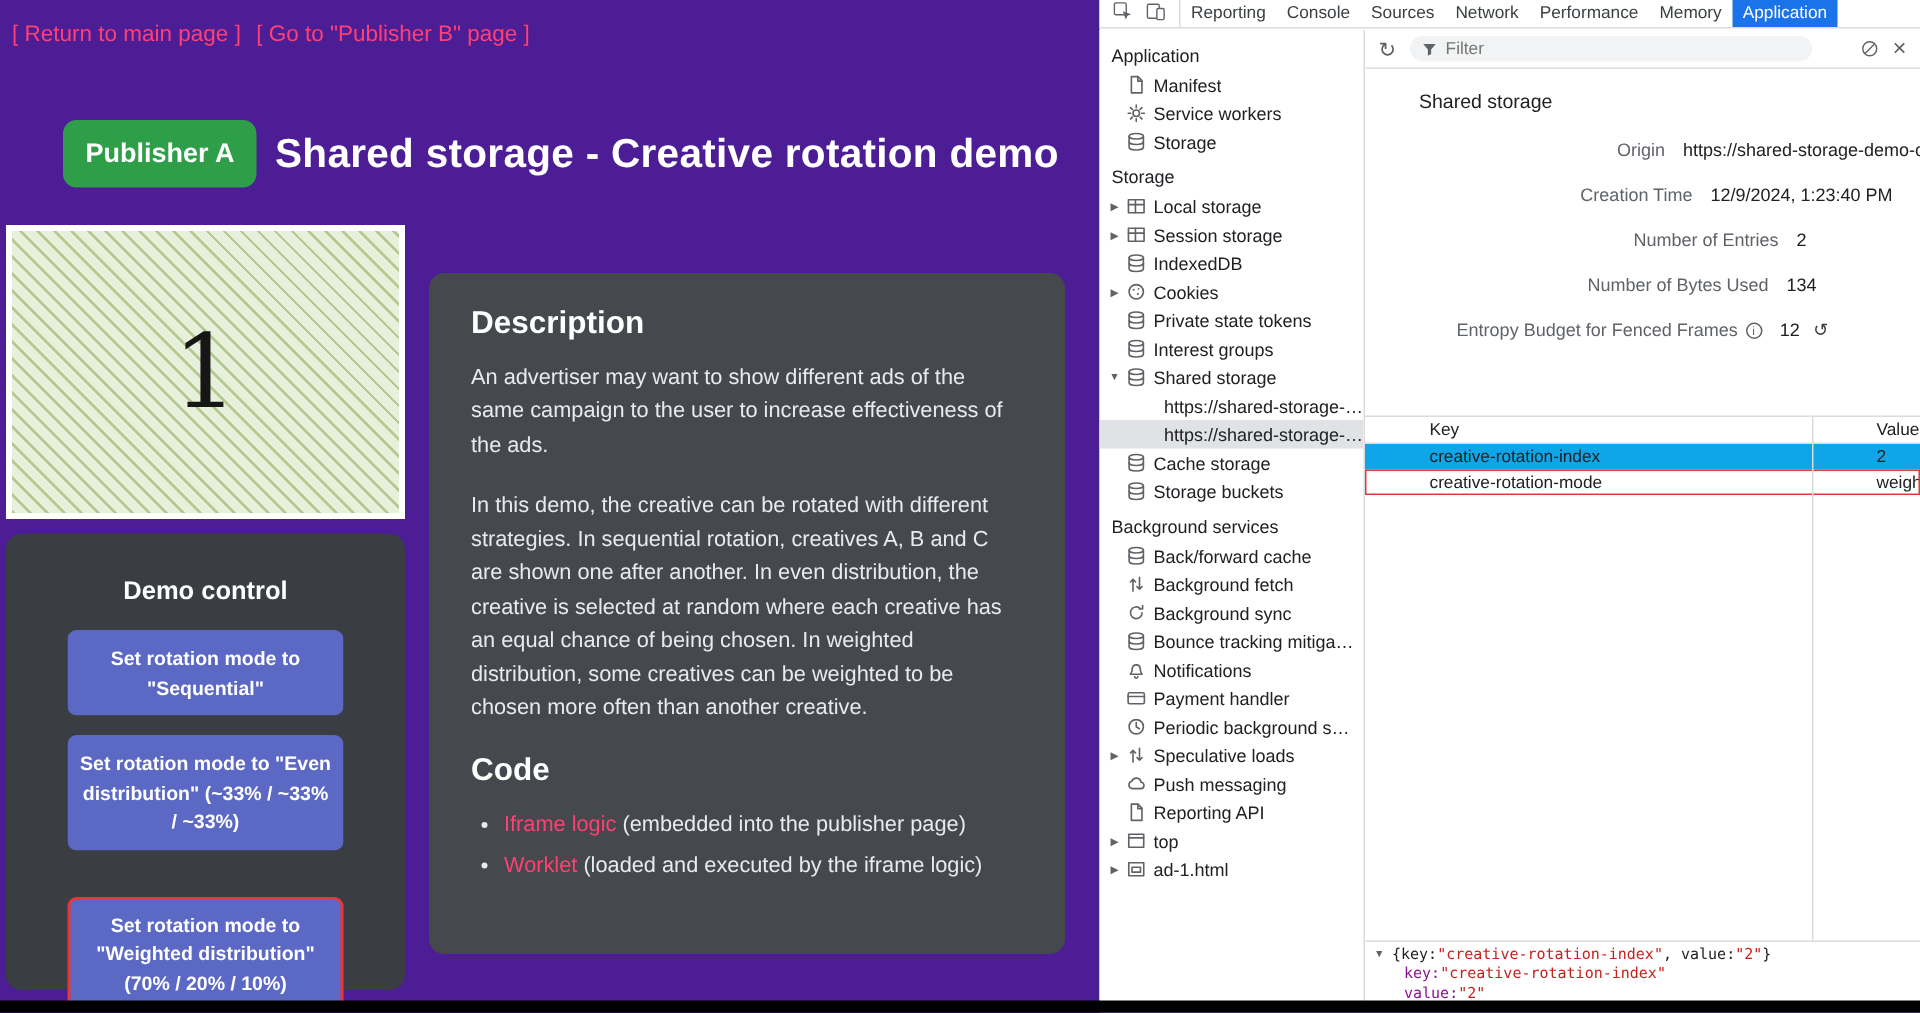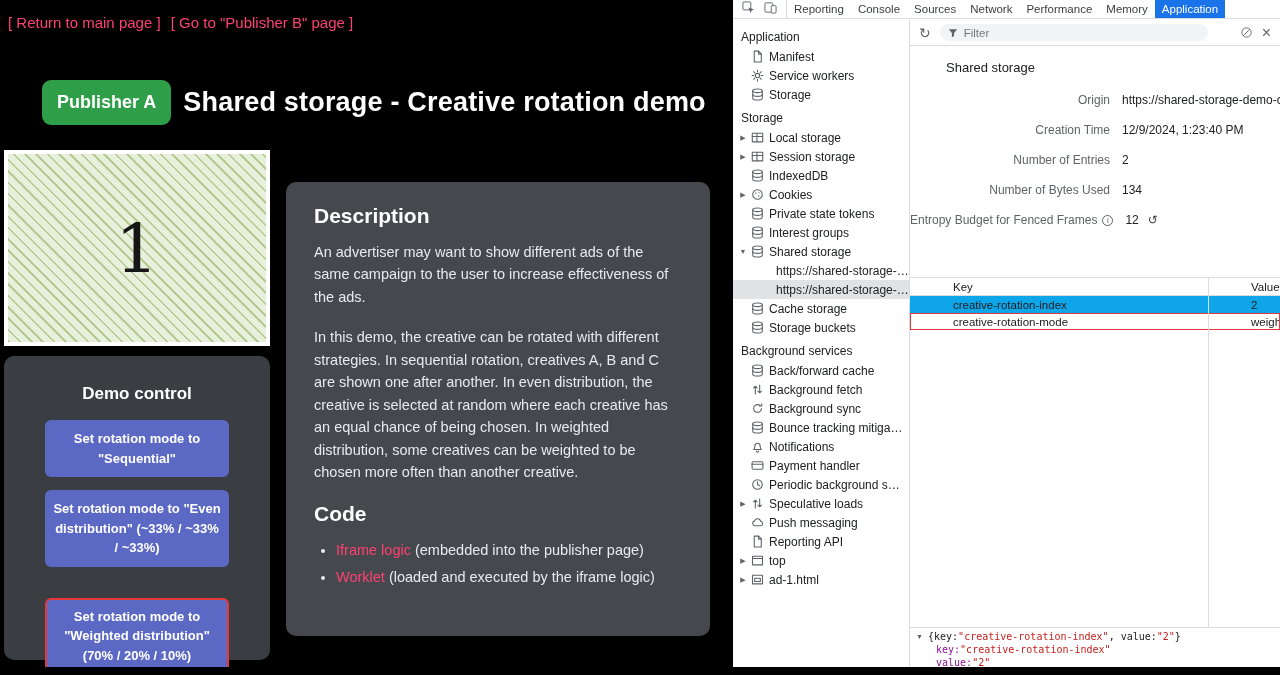--- a/index.html
+++ b/index.html
@@ -1,20 +1,20 @@
 <!DOCTYPE html>
 <html><head>
 <meta charset="utf-8">
 <style>
   * { margin:0; padding:0; box-sizing:border-box; }
   body { font-family:"Liberation Sans", sans-serif; background:#000; }
   .stage { position:relative; width:1280px; height:675px; overflow:hidden; background:#1d1e20; }
 
   
-  .demo-page { position:absolute; left:0; top:0; width:733px; height:675px; background:#000000; }
+  .demo-page { position:absolute; left:0; top:0; width:733px; height:675px; background:#4c1d95; }
   .top-links { position:absolute; top:14px; left:8px; font-size:15px; }
   .top-links a { color:#ff4073; text-decoration:none; margin-right:6px; cursor:pointer; }
   .title-row { position:absolute; top:80px; left:8px; display:flex; align-items:center; gap:12px;margin-left:34px; }
   .badge { background:#2e9e49; color:#fff; font-weight:700; font-size:18px; padding:12px 15px; border-radius:9px; white-space:nowrap; }
   .page-title { font-size:27px; font-weight:700; color:#fff; letter-spacing:.2px; }
   .creative { position:absolute; left:4px; top:150px; width:266px; height:196px; border:4px solid #fff;
     background:repeating-linear-gradient(45deg, rgba(140,170,90,.55) 0 1.8px, transparent 1.8px 8px), #e7f0da;
     display:flex; align-items:center; justify-content:center; }
   .creative-number { font-family:"DejaVu Serif", serif; font-size:68px; color:#161616; }
   .demo-control { position:absolute; left:4px; top:356px; width:266px; height:304px; background:#3a3d42; border-radius:10px; }
@@ -54,21 +54,21 @@
   .pane { flex:1; min-width:0; display:flex; flex-direction:column; }
   .pane-toolbar { height:26px; flex:none; display:flex; align-items:center; border-bottom:1px solid #dadce0; padding:0 9px; gap:9px; }
   .glyph-btn { color:#5f6368; font-size:14px; line-height:1; cursor:pointer; }
   .filter-pill { flex:0 0 268px; height:17px; border-radius:9px; background:#f1f3f4; display:flex; align-items:center; padding:0 8px; gap:6px; }
   .filter-pill svg { width:10px; height:10px; flex:none; }
   .filter-input { border:none; outline:none; background:transparent; font-family:inherit; font-size:11.5px; color:#5f6368; width:200px; }
   .toolbar-spacer { flex:1; }
   .block-icon svg { width:13px; height:13px; display:block; }
   .pane-title { flex:none; padding:14px 0 10px 36px; font-size:13px; color:#202124; }
   .meta { flex:none; margin-bottom:42px; }
-  .meta-row { display:flex; height:30px; align-items:center; }
+  .meta-row { display:flex; height:30px; align-items:center;justify-content:center; }
   .meta-label { flex:0 0 200px; text-align:right; color:#5f6368; white-space:nowrap; display:flex; justify-content:flex-end; align-items:center; }
   .meta-value { margin-left:12px; color:#202124; white-space:nowrap; overflow:hidden; display:flex; align-items:center; gap:9px; }
   .info-i { width:11px; height:11px; border:1px solid #5f6368; border-radius:50%; font-size:8px; display:inline-flex;
     align-items:center; justify-content:center; color:#5f6368; margin-left:5px; flex:none; }
   .reset-glyph { color:#3c4043; font-size:12px; cursor:pointer; }
 
   .kv-table { flex:1; min-height:0; border-top:1px solid #dadce0; position:relative; display:flex; flex-direction:column; }
   .col-divider { position:absolute; left:298px; top:0; bottom:0; width:1px; background:#dadce0; }
   .kv-header { display:flex; height:18px; align-items:center; border-bottom:1px solid #dadce0; font-size:11.5px; flex:none; }
   .kv-key { flex:0 0 298px; padding-left:7px; overflow:hidden; white-space:nowrap;margin-left:36px; }

